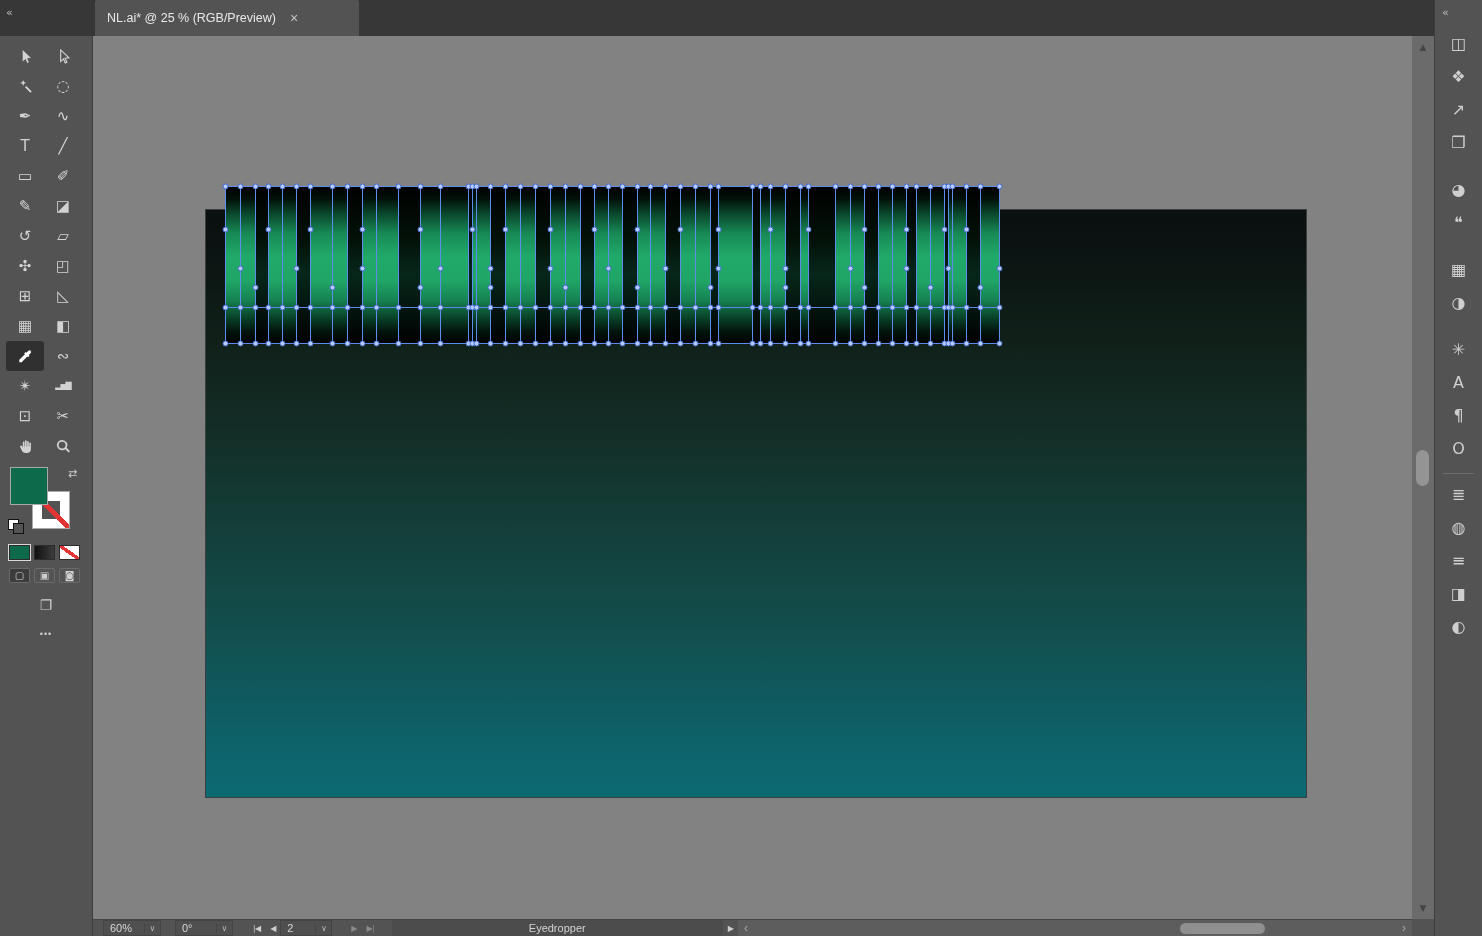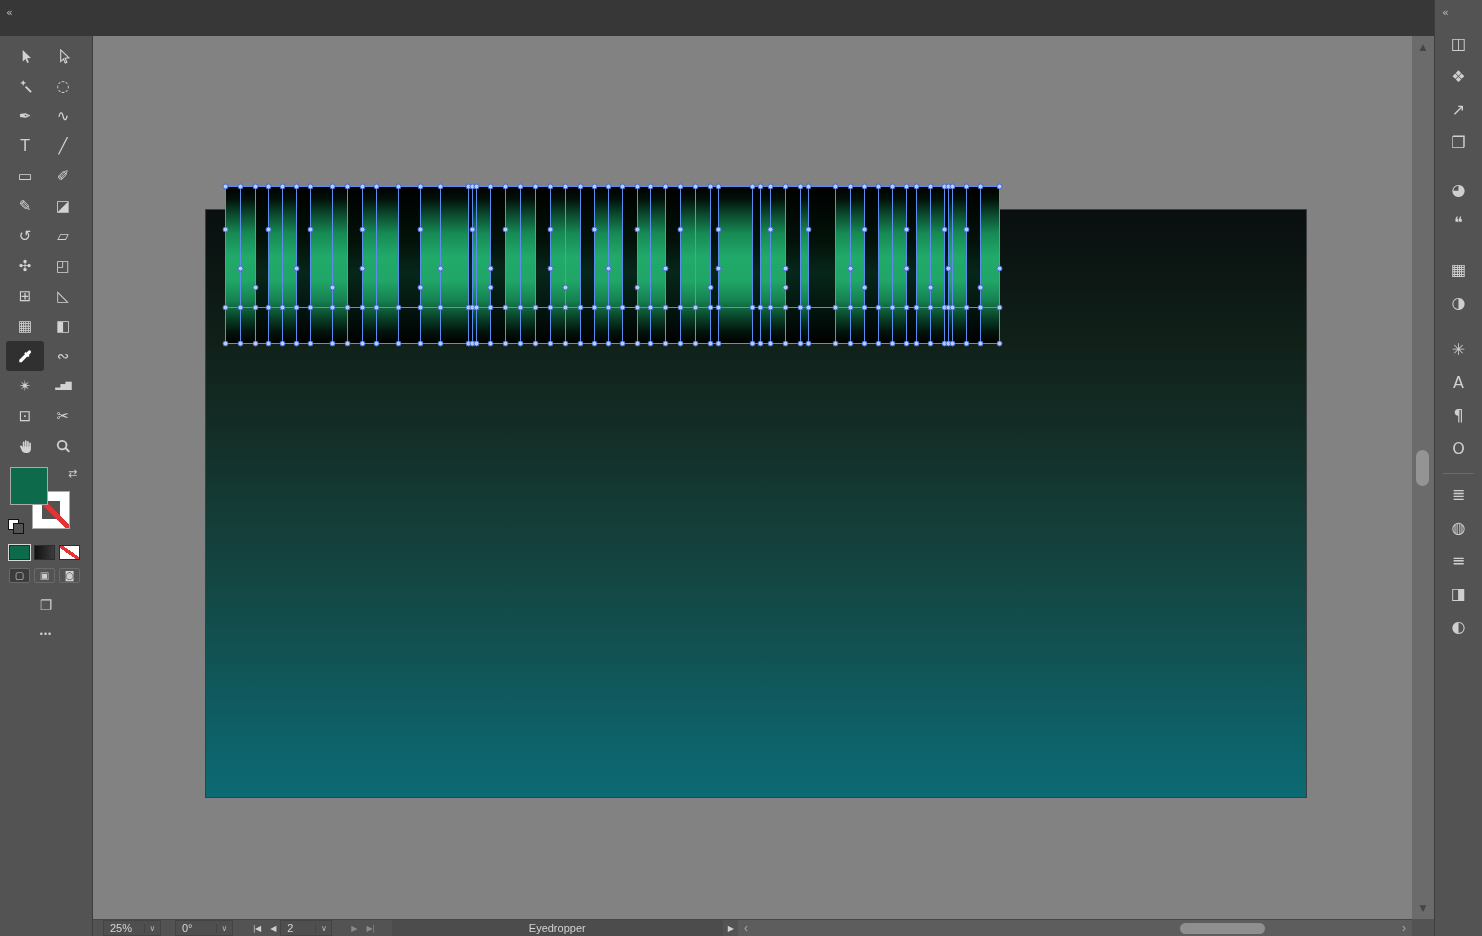--- a/index.html
+++ b/index.html
@@ -75,20 +75,24 @@
   .rsep{height:1px;background:#6a6a6a;margin:12px 8px 5px;}
   .corner{position:absolute;left:1412px;top:919px;width:22px;height:17px;background:#535353;}
 </style>
 <style>.artboard{background:linear-gradient(180deg,#0a0f10 0%,#0c1613 10%,#102019 22%,#132e27 38%,#143f3a 55%,#124f4e 72%,#0e5f66 88%,#0c6a73 100%);}.seg.g{background:linear-gradient(180deg,#000000 0%,#021009 8%,#0b4a2e 18%,#178a55 30%,#21aa6a 45%,#20a667 60%,#168352 72%,#0a4a2d 82%,#02150c 92%,#000000 100%);}.seg.d{background:linear-gradient(180deg,#000000 0%,#031209 35%,#07271a 55%,#041710 75%,#000000 100%);}.vline,.hline{background:#5c8cf0;}.dot{background:#b6cbff;border:1px solid #4169d0;}</style></head>
 <body>
 
 <div class="app">
 
   <div class="topbar">
     <span class="collapse-left">«</span>
+    <div class="tab">
+      <span class="tab-title">NL.ai* @ 25 % (RGB/Preview)</span>
+      <span class="tab-close">×</span>
+    </div>
   </div>
 
   <div class="leftcol">
     <div class="tools-grid">
         <div class="tool">
           <svg viewBox="0 0 16 16" width="15" height="15">
             <path d="M5 1v12.4l3-2.8 1.9 4.3 1.7-.8-1.9-4.2 4.1-.4z" fill="currentColor"></path>
           </svg>
         </div>
         <div class="tool">
@@ -538,21 +542,21 @@
 
   <div class="vscroll">
     <span class="arr top">▲</span>
     <div class="vthumb"></div>
     <span class="arr bottom">▼</span>
   </div>
 
   <div class="bottom-row">
     <div class="statusbar">
       <div class="field">
-        <span class="val">25%</span>
+        <span class="val">60%</span>
         <span class="chev">∨</span>
       </div>
       <div class="field">
         <span class="val">0°</span>
         <span class="chev">∨</span>
       </div>
       <span class="nav">∣◀</span>
       <span class="nav">◀</span>
       <div class="field ab">
         <span class="val">2</span>

